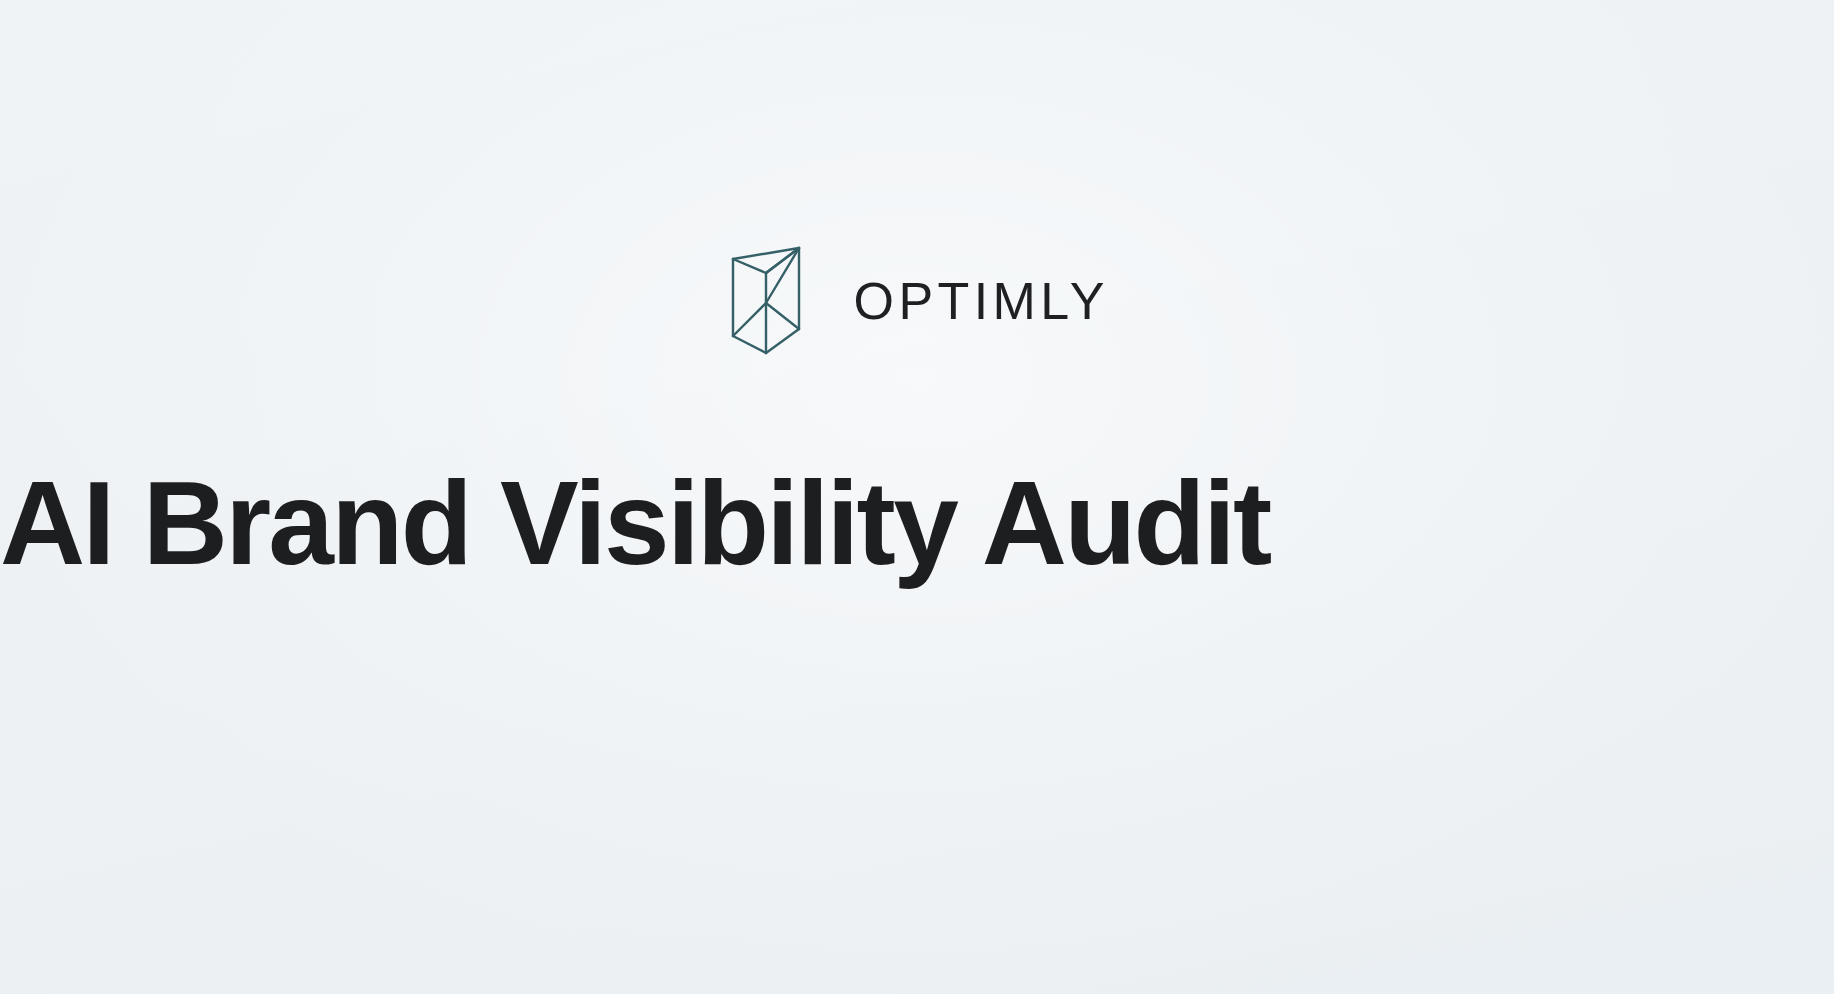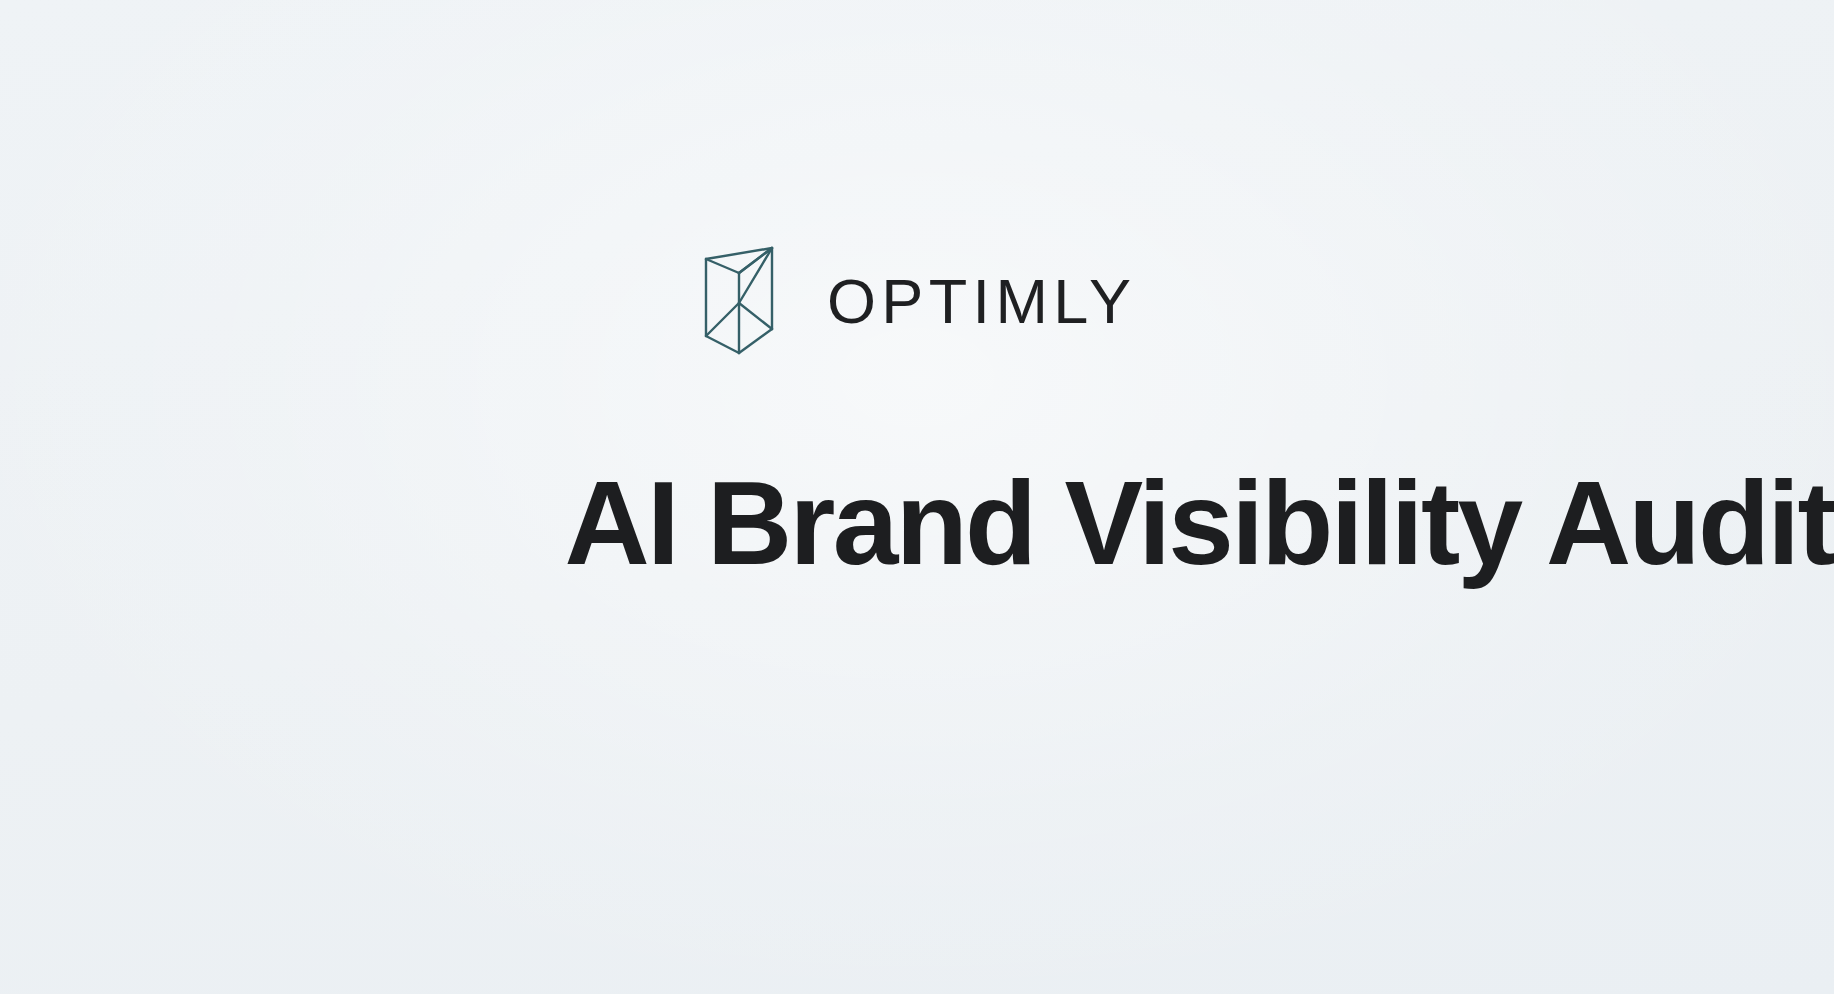--- a/index.html
+++ b/index.html
@@ -50,40 +50,40 @@
 
   .brand-mark {
     width: 72px;
     height: 116px;
     display: block;
     flex: 0 0 auto;
   }
 
   .brand-wordmark {
     font-family: "Liberation Sans", "DejaVu Sans", sans-serif;
-    font-size: 63px;
+    font-size: 52px;
     font-weight: 300;
     letter-spacing: 0.085em;
     color: #1f2022;
     line-height: 1;
     white-space: nowrap;
     
     position: relative;
     top: 3px;
     margin-right: -0.085em;
   }
 
   
   .headline-wrap {
     position: absolute;
     top: 460px;
     left: 0;
     right: 0;
     display: flex;
-    justify-content: flex-end;
+    justify-content: flex-start;
   }
 
   .headline {
     font-family: "Liberation Sans", "DejaVu Sans", sans-serif;
     font-size: 118px;
     font-weight: 700;
     letter-spacing: -0.023em;
     color: #1d1e20;
     line-height: 1.08;
     text-align: center;

